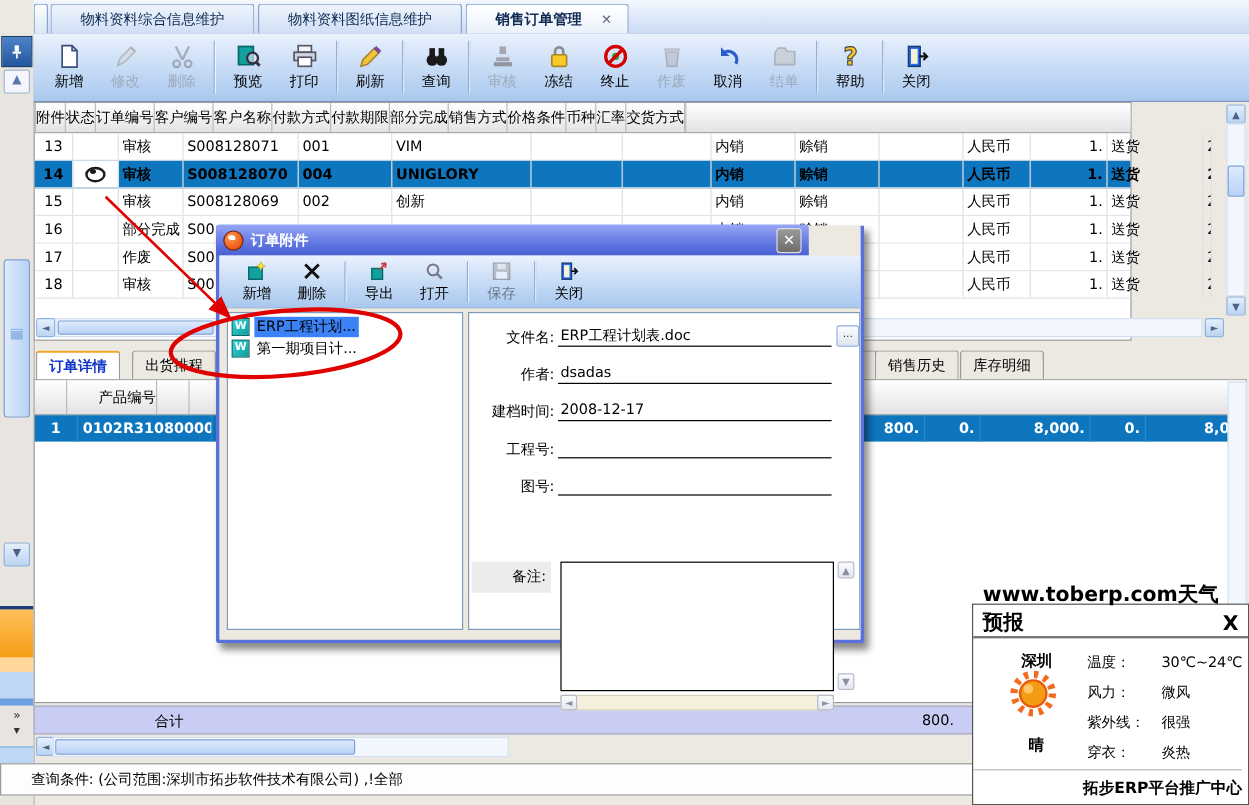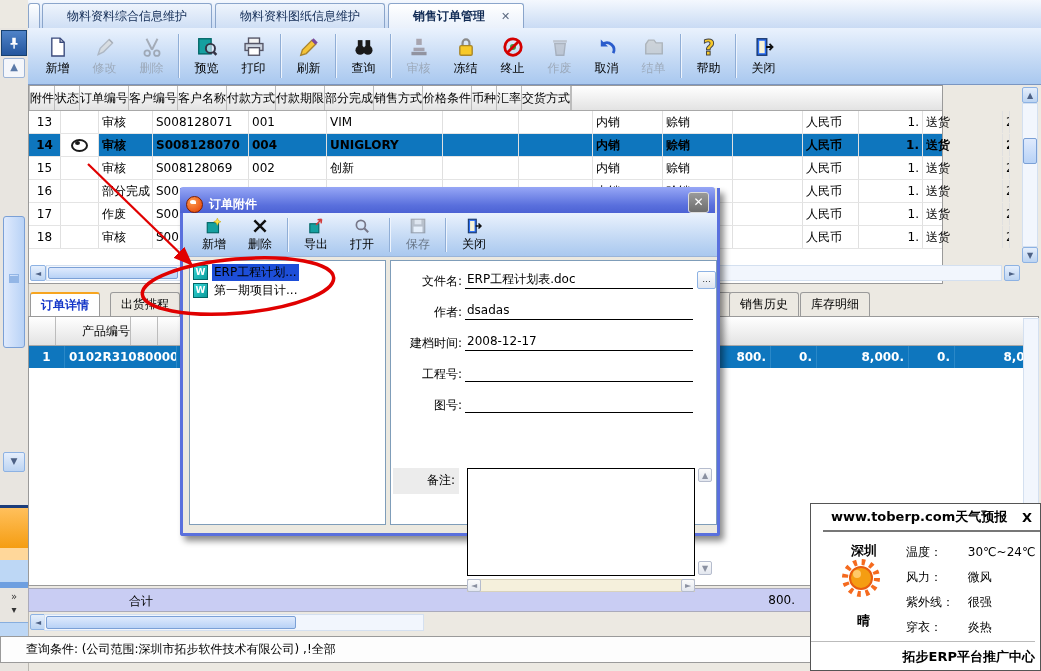--- a/index.html
+++ b/index.html
@@ -99,57 +99,57 @@
   #bottom-hscroll-track{left:44px;top:614px;width:380px;height:17px;}
   #bottom-hscroll-thumb{left:46px;top:616px;width:250px;height:13px;}
   
   #status-bar{left:0;top:636px;width:1041px;height:27px;background:#fdfdfd;border:1px solid #9a9a9a;box-sizing:border-box;
               line-height:25px;padding-left:25px;}
 
   
   #dialog{left:180px;top:188px;width:540px;height:348px;background:#ece9e0;
           border:3px solid #5a70dd;border-top:none;border-radius:0 0 3px 3px;box-sizing:border-box;z-index:40;
           box-shadow:4px 5px 6px rgba(0,0,0,.45);}
-  #dialog-title{position:absolute;left:-3px;top:-1px;width:535px;height:26px;
+  #dialog-title{position:absolute;left:-3px;top:-1px;width:494px;height:26px;
           background:linear-gradient(#97a7f6,#5a70dd 70%,#4c62d4);border-radius:3px 3px 0 0;
-          display:flex;align-items:flex-end;padding:0 6px;box-sizing:border-box;color:#fff;font-weight:bold;}
+          display:flex;align-items:center;padding:0 6px;box-sizing:border-box;color:#fff;font-weight:bold;}
   .dlg-logo{width:15px;height:15px;border-radius:50%;background:radial-gradient(circle at 35% 30%,#ff9d52,#e23c00);
             border:1px solid #7c1f00;margin-right:6px;position:relative;}
   .dlg-logo::after{content:"";position:absolute;left:3px;top:3px;width:6px;height:4px;background:#fff;border-radius:50% 50% 0 50%;}
   #dialog-close{margin-left:auto;width:19px;height:19px;background:linear-gradient(#9a9a9a,#6d6d6d);
             border:1px solid #dcdcdc;border-radius:3px;color:#fff;font-weight:bold;font-size:12px;line-height:18px;text-align:center;}
   #dialog-toolbar{position:absolute;left:0;top:25px;width:100%;height:44px;
             background:linear-gradient(#eaf2fd,#c2d8f4 60%,#a9c8ef);border-bottom:1px solid #9ab4d8;
             display:flex;align-items:center;padding-left:8px;box-sizing:border-box;}
   .dtb-btn{width:46px;height:40px;display:flex;flex-direction:column;align-items:center;justify-content:center;gap:1px;}
   .dtb-btn svg{width:18px;height:18px;}
   .dtb-btn.disabled{opacity:.45;filter:grayscale(85%);}
   .dtb-sep{width:1px;height:34px;background:#90aed6;border-right:1px solid #eef4fd;margin:0 4px;}
   #file-list{position:absolute;left:6px;top:72px;width:197px;height:265px;background:#fff;border:1px solid #7f9db9;box-sizing:border-box;padding-top:2px;}
   .file-item{display:flex;align-items:center;height:18px;padding-left:3px;gap:4px;white-space:nowrap;}
   .w-ico{flex:0 0 13px;height:13px;background:linear-gradient(135deg,#36d8d8,#0b9b9b);border:1px solid #066;
          color:#fff;font-size:9px;font-weight:bold;line-height:12px;text-align:center;}
   .file-item .fname{padding:0 2px;}
-  .file-item.sel .fname{background:#1d4ed8;}
+  .file-item.sel .fname{background:#3b82f6;}
   #dlg-right{position:absolute;left:207px;top:72px;width:327px;height:265px;background:#fff;border:1px solid #7f9db9;box-sizing:border-box;}
   .fld{position:absolute;height:22px;}
   .fld .flabel{position:absolute;right:262px;top:4px;width:90px;text-align:right;white-space:nowrap;}
   .fld .fval{position:absolute;left:74px;top:0;width:228px;height:20px;line-height:20px;border-bottom:1px solid #000;padding-left:2px;box-sizing:border-box;white-space:nowrap;}
   .browse-btn{display:none;position:absolute;left:306px;top:2px;width:17px;height:16px;background:linear-gradient(#fdfdfd,#dfe5f0);
          border:1px solid #8db2e3;border-radius:2px;font-size:9px;line-height:14px;text-align:center;color:#333;}
   .browse-btn.show{display:block;}
   #remark-label{position:absolute;left:2px;top:207px;width:66px;height:26px;background:#ececec;text-align:right;line-height:24px;padding-right:4px;box-sizing:border-box;}
   #remark-box{position:absolute;left:76px;top:207px;width:228px;height:108px;background:#fff;border:1px solid #000;box-sizing:border-box;}
   .mini-sb{position:absolute;width:14px;height:14px;background:linear-gradient(#fbfbfb,#e3e7ef);border:1px solid #b5bccd;
            color:#8a90a0;font-size:8px;line-height:13px;text-align:center;box-sizing:border-box;border-radius:2px;}
   #dlg-hscroll{position:absolute;left:76px;top:318px;width:228px;height:13px;background:#f5f0dc;border:1px solid #d8d2bc;box-sizing:border-box;}
 
   
   #weather{left:810px;top:503px;width:231px;height:168px;background:#fff;border:1px solid #555;box-sizing:border-box;z-index:70;}
-  #weather-title{height:26px;border-bottom:2px solid #777;display:flex;align-items:center;padding:0 8px;font-weight:bold;font-size:13px;margin-left:12px;}
+  #weather-title{height:26px;border-bottom:2px solid #777;display:flex;align-items:flex-end;padding:0 8px;font-weight:bold;font-size:17px;}
   #weather-close{margin-left:auto;font-weight:bold;}
   #weather-city{position:absolute;left:40px;top:38px;font-weight:bold;font-size:13px;}
   #weather-cond{position:absolute;left:46px;top:108px;font-weight:bold;font-size:13px;}
   .wrow{position:absolute;left:95px;width:130px;white-space:nowrap;font-size:12px;}
   .wrow .wl{display:inline-block;width:58px;}
   #weather-sun{position:absolute;left:28px;top:52px;}
   #weather-footer{position:absolute;left:0;bottom:4px;width:224px;text-align:right;font-weight:bold;font-size:13px;border-top:1px solid #bbb;padding-top:6px;}
 
   
   #anno{left:0;top:0;z-index:60;pointer-events:none;}

